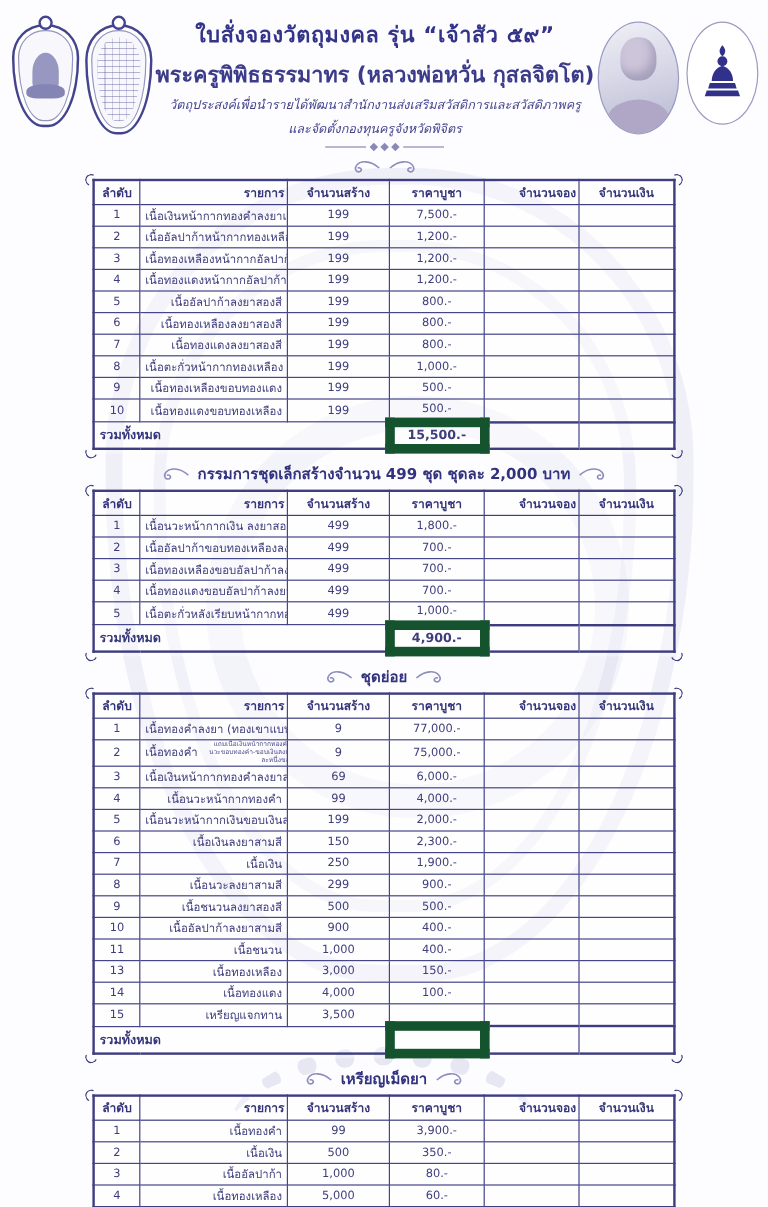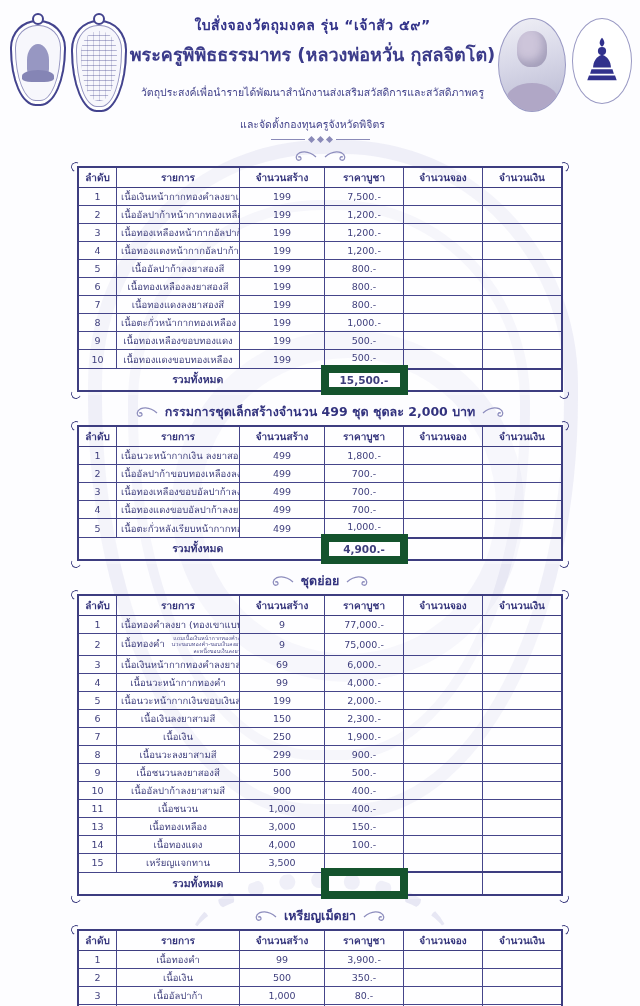--- a/index.html
+++ b/index.html
@@ -40,23 +40,23 @@
   .amulet .monk-sil{position:absolute;left:50%;top:22px;margin-left:-11px;width:22px;height:32px;
           background:#9797c2;border-radius:50% 50% 22% 22%;}
   .amulet .monk-sil::after{content:"";position:absolute;left:-5px;bottom:-6px;width:32px;height:12px;
           background:#8585b5;border-radius:50% 50% 30% 30%;}
   .amulet.yant-bg{height:88px;}
   .amulet .yant{position:absolute;inset:9px 8px;border-radius:48% 48% 46% 46% / 32% 32% 66% 66%;
           background:
             repeating-linear-gradient(0deg, rgba(67,67,142,.38) 0 1px, transparent 1px 5px),
             repeating-linear-gradient(90deg, rgba(67,67,142,.22) 0 1px, transparent 1px 6px);}
   .hdr-text{flex:1;text-align:center;padding-top:2px;min-width:0;}
-  .hdr-title{font-size:14px;font-weight:bold;color:#33338a;white-space:nowrap;letter-spacing:.5px;}
+  .hdr-title{font-size:18px;font-weight:bold;color:#33338a;white-space:nowrap;letter-spacing:.5px;}
   .hdr-sub{font-size:18px;font-weight:bold;color:#3b3b8a;margin-top:4px;white-space:nowrap;}
-  .hdr-purpose{font-size:10.5px;color:#44448c;margin-top:15px;white-space:nowrap;}
+  .hdr-purpose{font-size:10.5px;color:#44448c;margin-top:3px;white-space:nowrap;font-style:italic;}
   .photo-col{display:flex;gap:6px;align-items:flex-start;padding-top:6px;}
   .monk-photo{position:relative;width:66px;height:92px;border-radius:50%;
           border:1px solid #9a9ac4;overflow:hidden;
           background:linear-gradient(165deg,#f0f0f6 0%,#d8d8e8 45%,#b7b7d0 100%);}
   .monk-photo .head{position:absolute;left:50%;top:12px;margin-left:-15px;width:30px;height:36px;
           border-radius:46% 46% 42% 42%;background:#cdc5da;box-shadow:inset -4px -6px 8px rgba(90,90,130,.35);}
   .monk-photo .robe{position:absolute;left:50%;bottom:-6px;margin-left:-26px;width:52px;height:34px;
           border-radius:50% 50% 0 0;background:#b0a7c6;}
   .emblem{width:58px;height:84px;border-radius:50%;border:1.5px solid #9a9ac4;background:#fff;
           display:flex;align-items:center;justify-content:center;}
@@ -72,29 +72,29 @@
   
   .tbl-wrap{position:relative;}
   table.grid{border-collapse:collapse;width:100%;table-layout:fixed;
           border:2px solid #3d3d80;background:rgba(255,255,255,0.35);}
   table.grid th{font-size:10px;font-weight:bold;color:#35357c;
           border:1px solid #45458a;border-bottom:1.5px solid #3d3d80;
           padding:2px 2px;white-space:nowrap;overflow:hidden;}
   table.grid td{font-size:9.5px;color:#3e3e7c;border:1px solid #45458a;
           padding:1px 4px;height:12.5px;white-space:nowrap;overflow:hidden;}
   .c0{width:33px;text-align:center;}
-  .c1{text-align:center;margin-top:40px;}
+  .c1{text-align:right;margin-top:40px;}
   .c2{width:80px;text-align:center;}
   .c3{width:74px;text-align:center;}
-  .c4{width:74px;text-align:center;margin-top:48px;}
+  .c4{width:74px;text-align:right;margin-top:48px;}
   .c5{width:74px;text-align:center;}
   td.c1 .small-note{display:inline-block;vertical-align:middle;margin-left:4px;
           font-size:5.5px;line-height:1.15;white-space:normal;max-width:115px;color:#4a4a8a;}
   tr.total-row td{border:none;}
-  tr.total-row td.lbl{text-align:center;font-size:10.5px;font-weight:bold;padding-right:8px;color:#35357c;}
+  tr.total-row td.lbl{text-align:left;font-size:10.5px;font-weight:bold;padding-right:8px;color:#35357c;}
   tr.total-row td.val{border:8px solid #14532d;text-align:center;font-size:10.5px;font-weight:bold;}
   tr.total-row td.blank{border:1px solid #45458a;border-top:2px solid #3d3d80;border-bottom:2px solid #3d3d80;}
   tr.total-row td.blank.last{border-right:2px solid #3d3d80;}
   .curl{position:absolute;width:8px;height:8px;border:1.5px solid #3d3d80;
         border-radius:50%;border-right-color:transparent;border-bottom-color:transparent;}
   .curl.tl{left:-6px;top:-4px;transform:rotate(-20deg);}
   .curl.tr{right:-6px;top:-4px;transform:rotate(110deg);}
   .curl.bl{left:-6px;bottom:-4px;transform:rotate(-110deg);}
   .curl.br{right:-6px;bottom:-4px;transform:rotate(200deg);}
 </style>

